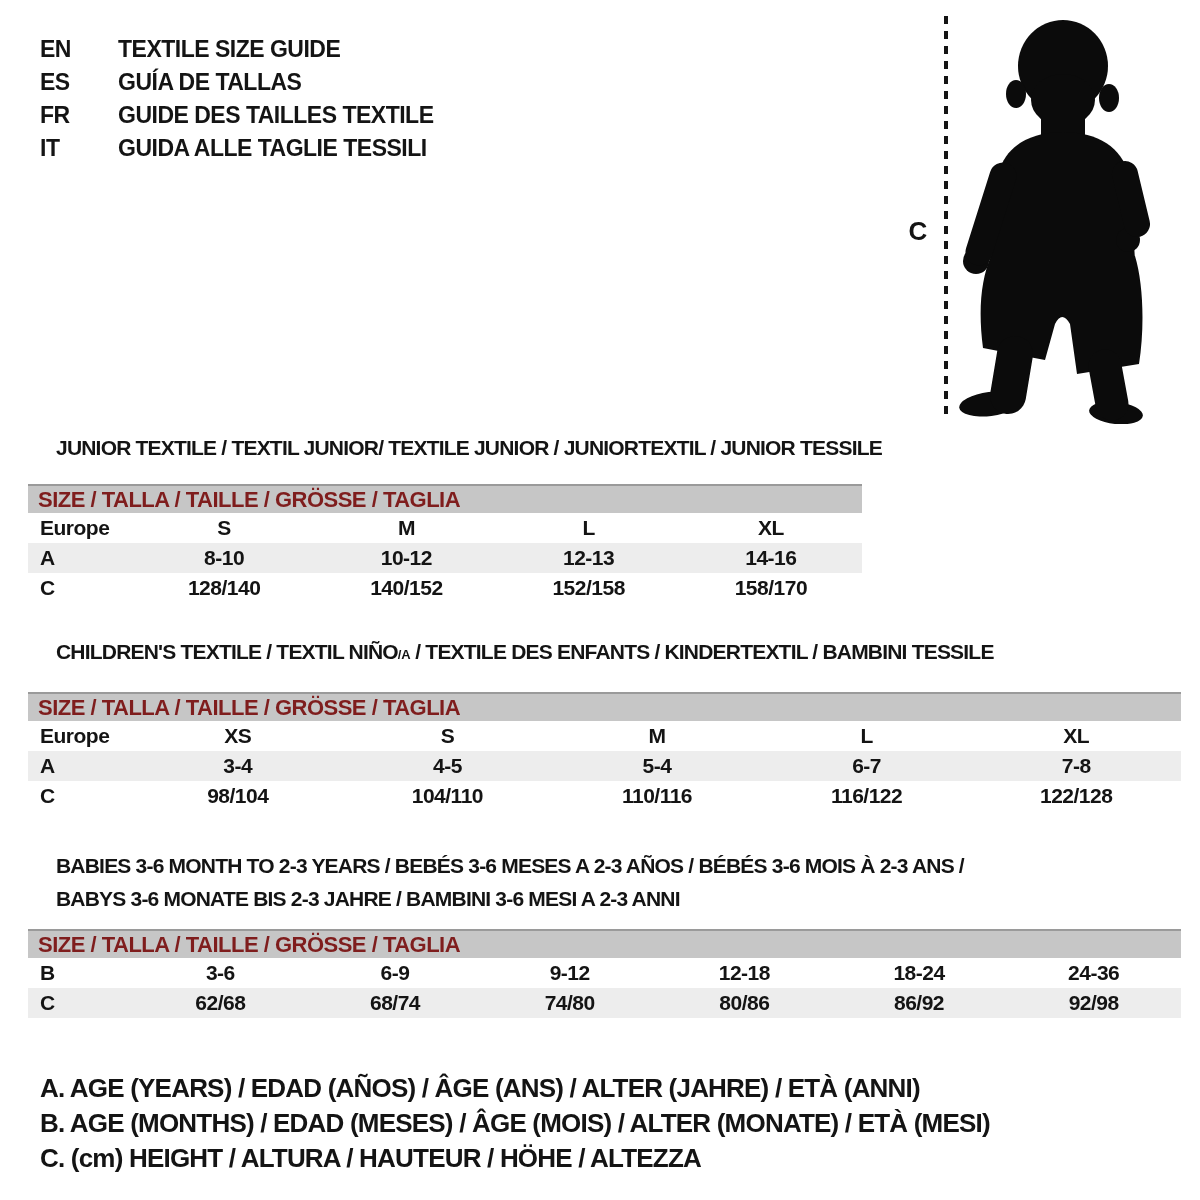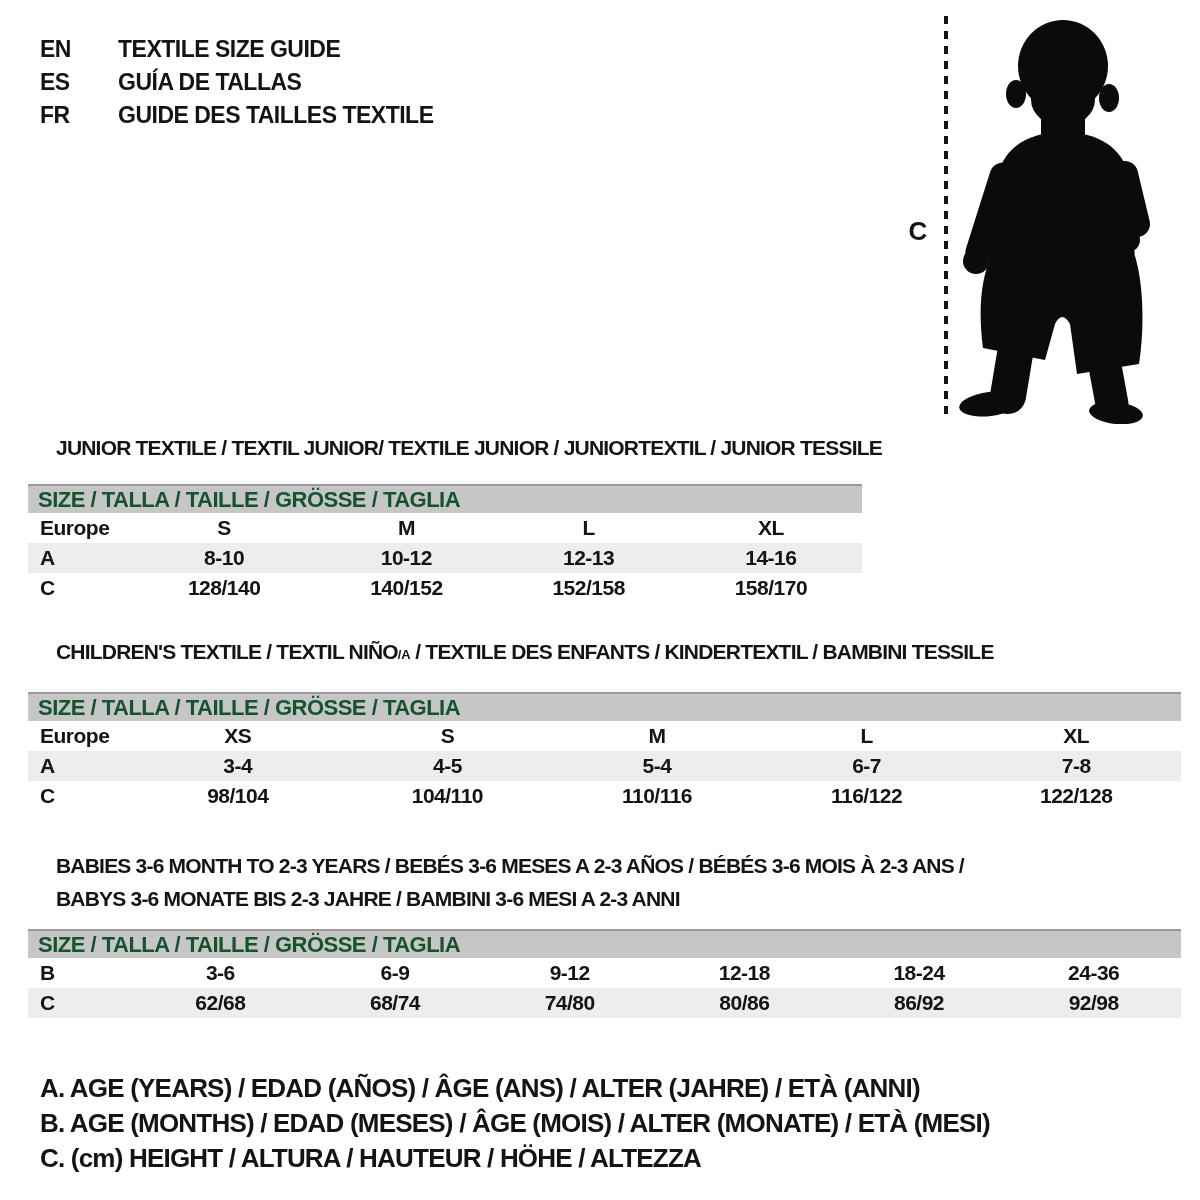--- a/index.html
+++ b/index.html
@@ -27,21 +27,21 @@
   .measure-label{position:absolute;left:900px;top:216px;width:36px;text-align:center;font-size:26px;}
   .figure-svg{position:absolute;left:953px;top:14px;}
   
   .section-heading{position:absolute;left:40px;font-size:21px;letter-spacing:-0.8px;white-space:nowrap;line-height:24px;margin-left:16px;}
   .section-heading .sub{font-size:13px;letter-spacing:-0.3px;}
   
   .size-table{position:absolute;left:28px;}
   .size-bar{
     height:27px;line-height:27px;border-top:2px solid var(--bar_border);
     background:var(--bar_bg);padding-left:10px;font-size:22px;letter-spacing:-0.5px;
-    color:#14532d;white-space:nowrap;
+    color:#7f1d1d;white-space:nowrap;
   }
   .trow{display:flex;height:30px;line-height:30px;font-size:21px;letter-spacing:-0.5px;}
   .trow.shaded{background:var(--row_shade);}
   .tlabel{flex:0 0 105px;width:105px;padding-left:12px;box-sizing:border-box;text-align:left;}
   .tcell{flex:1;text-align:center;}
   
   .legend{position:absolute;left:40px;top:1071px;}
   .legend-line{height:35px;line-height:35px;font-size:26px;letter-spacing:-0.8px;white-space:nowrap;}
 </style>
 </head>
@@ -54,20 +54,24 @@
       <span class="lang-code">EN</span>
       <span class="lang-title">TEXTILE SIZE GUIDE</span>
     </div>
     <div class="lang-row">
       <span class="lang-code">ES</span>
       <span class="lang-title">GUÍA DE TALLAS</span>
     </div>
     <div class="lang-row">
       <span class="lang-code">FR</span>
       <span class="lang-title">GUIDE DES TAILLES TEXTILE</span>
+    </div>
+    <div class="lang-row">
+      <span class="lang-code">IT</span>
+      <span class="lang-title">GUIDA ALLE TAGLIE TESSILI</span>
     </div>
   </div>
 
   <div class="measure-line"></div>
   <div class="measure-label">C</div>
 
   <svg class="figure-svg" width="225" height="410" viewBox="0 0 225 410">
     <g fill="#0b0b0b" stroke="none">
       <ellipse cx="110" cy="52" rx="45" ry="46"></ellipse>
       <ellipse cx="63" cy="80" rx="10" ry="14"></ellipse>

